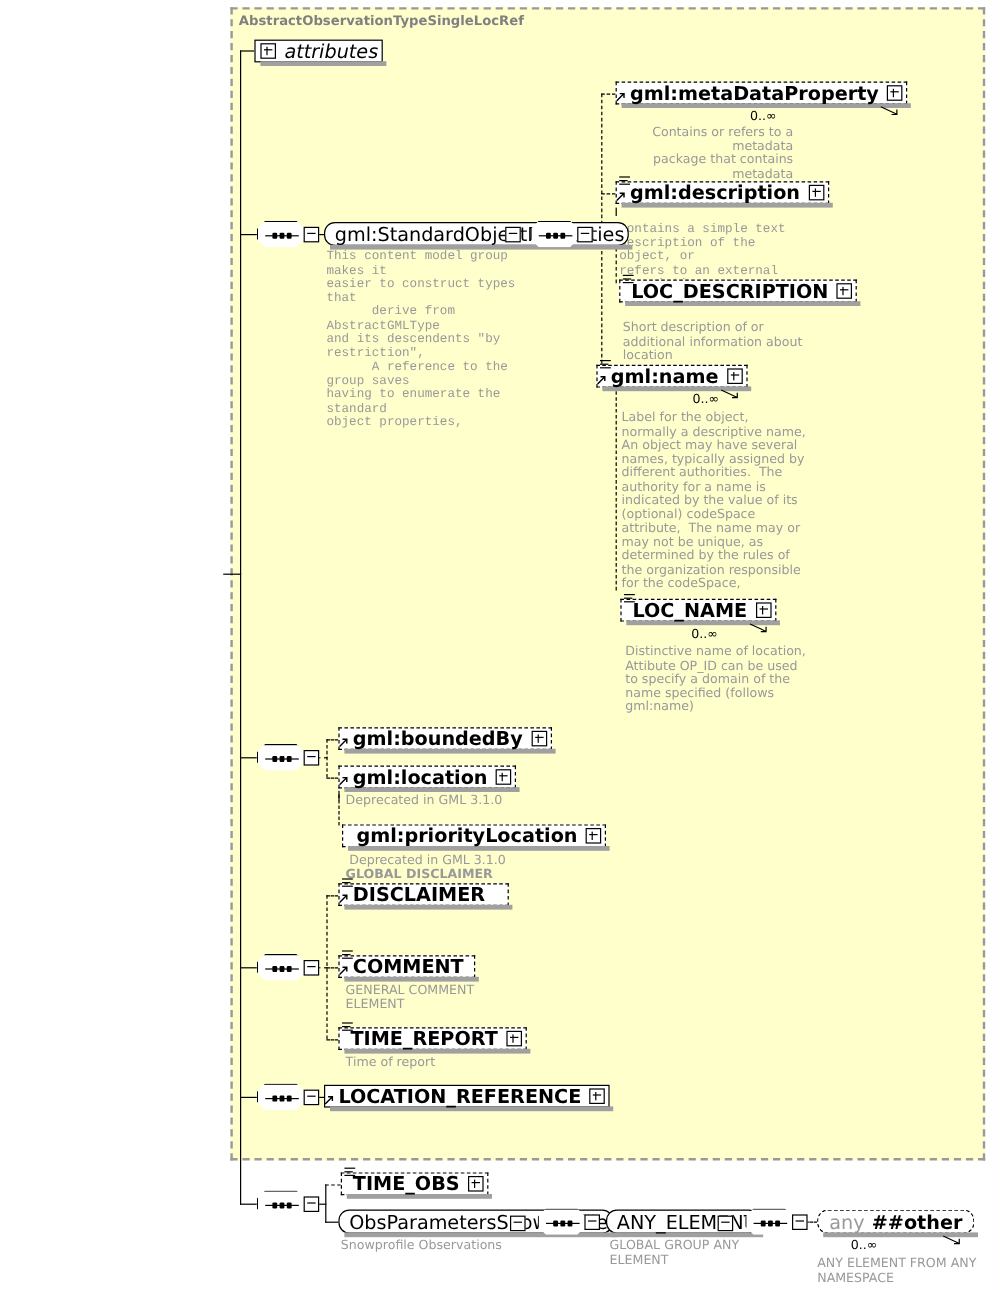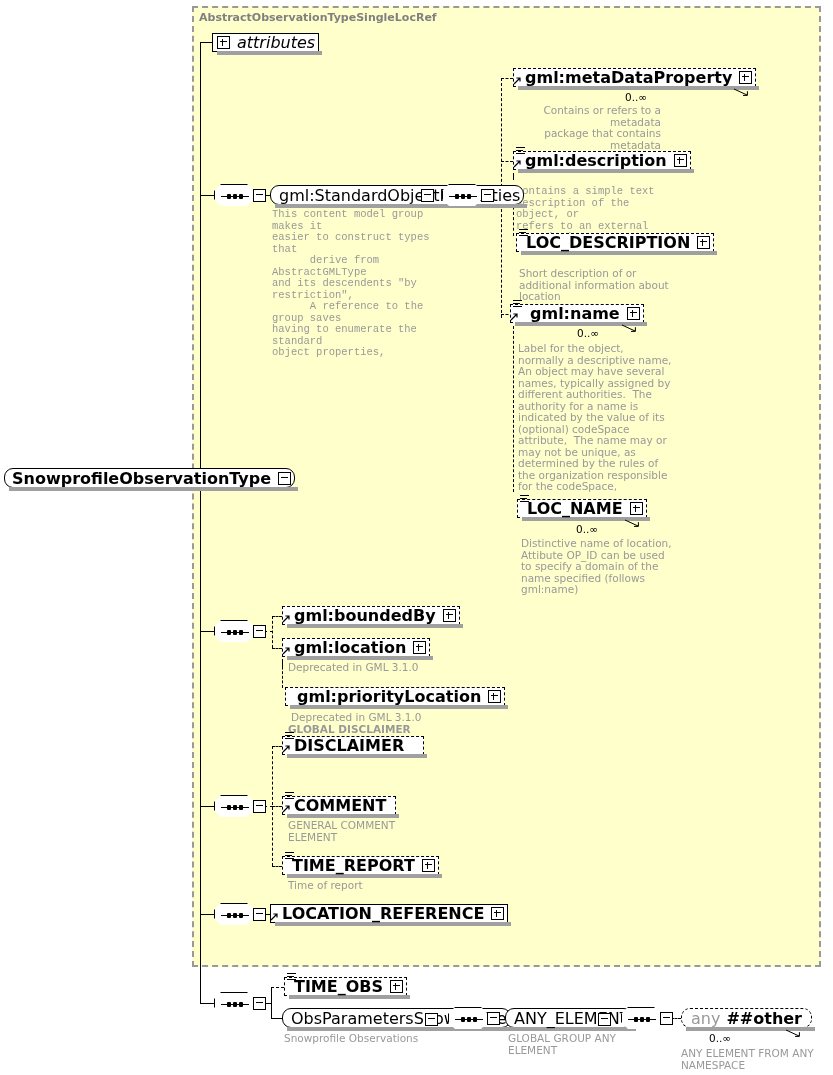--- a/index.html
+++ b/index.html
@@ -125,25 +125,20 @@
   .anyns{color:#999999;font-weight:normal;}
 </style>
 </head>
 <body>
 
 <div id="canvas">
 
   <div class="panel" style="left:192px;top:6px;width:629px;height:961px;"></div>
   <div class="panel-title" style="left:199px;top:11px;">AbstractObservationTypeSingleLocRef</div>
 
-  <div class="node node-solid node-round" style="left:4px;top:468px;height:20px;padding-left:4px;">
-    <span class="node-label">SnowprofileObservationType</span>
-    <span class="inline-exp"></span>
-    <span class="shadow"></span>
-  </div>
 
   <div class="ln h" style="left:186px;top:478px;width:15px;"></div>
 
   <div class="ln v" style="left:200px;top:42px;height:962px;"></div>
 
   <div class="ln h" style="left:200px;top:42px;width:12px;"></div>
   <div class="node node-solid" style="left:212px;top:33px;height:19px;padding-left:3px;">
     <span class="inline-exp plus" style="margin:0 4px 0 1px;"></span>
     <span class="node-label italic">attributes</span>
     <span class="shadow"></span>
@@ -243,21 +238,21 @@
       </span>
     <span class="node-label">LOC_DESCRIPTION</span>
     <span class="inline-exp plus"></span>
     <span class="shadow"></span>
   </div>
   <div class="anno" style="left:519px;top:268px;width:160px;">Short description of or
 additional information about
 location</div>
 
   <div class="dl h" style="left:501px;top:314px;width:12px;"></div>
-  <div class="node node-dashed" style="left:510px;top:304px;height:19px;padding-left:16px;">
+  <div class="node node-dashed" style="left:497px;top:304px;height:19px;padding-left:8px;">
     <span class="seqmark">
         <i></i>
         <i></i>
         <i></i>
       </span>
     <span class="refarrow">
       <svg width="8" height="8" viewBox="0 0 8 8">
           <path d="M1 7 L7 1 M3.4 1 L7 1 L7 4.6" stroke="#000" stroke-width="1.2" fill="none"></path>
         </svg>
     </span>

